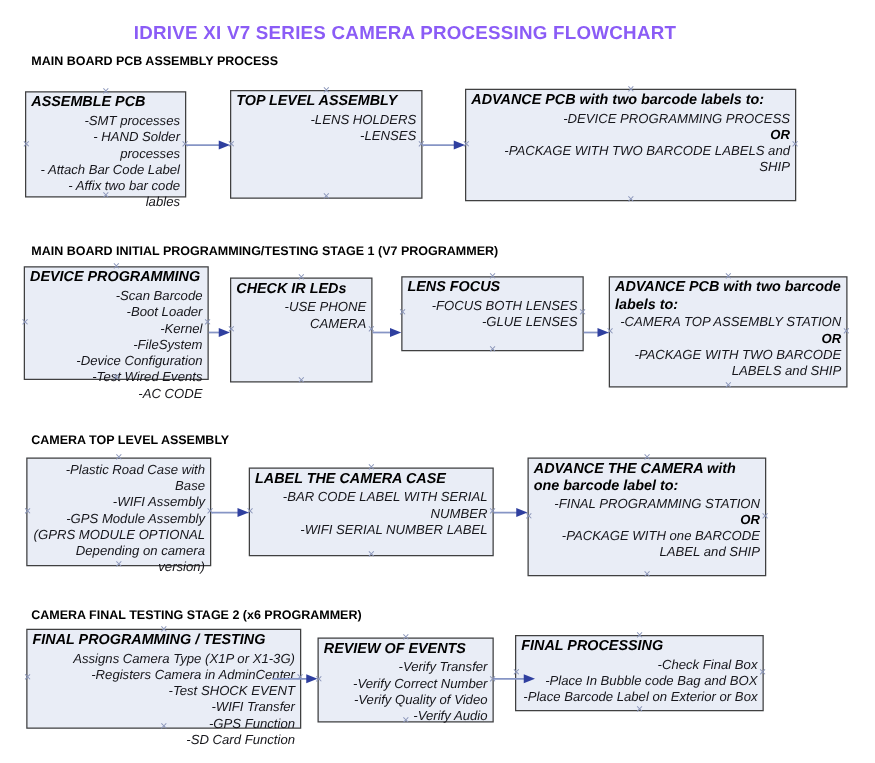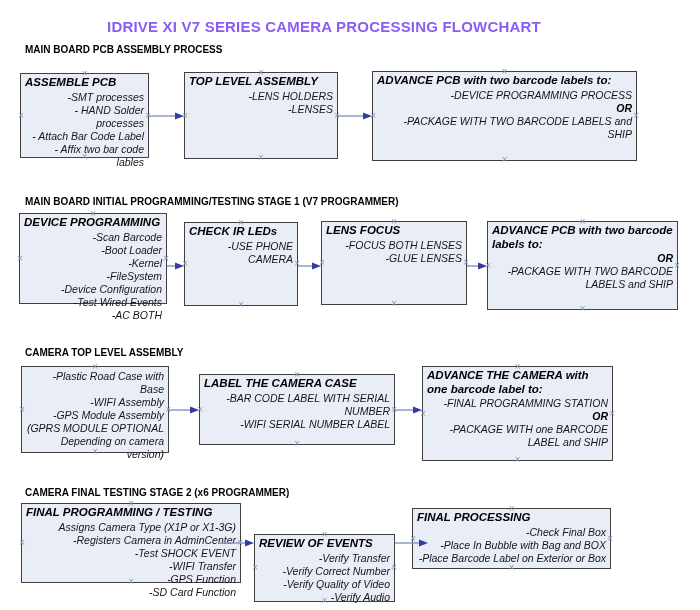--- a/index.html
+++ b/index.html
@@ -105,51 +105,52 @@
   <div class="sec-heading" style="left:25px;top:196px;">MAIN BOARD INITIAL PROGRAMMING/TESTING STAGE 1 (V7 PROGRAMMER)</div>
   <div class="box" style="left:19px;top:213px;width:148px;height:91px;">
     <div class="box-title">DEVICE PROGRAMMING</div>
     <div class="box-items">
         <div class="bi">-Scan Barcode</div>
         <div class="bi">-Boot Loader</div>
         <div class="bi">-Kernel</div>
         <div class="bi">-FileSystem</div>
         <div class="bi">-Device Configuration</div>
         <div class="bi">-Test Wired Events</div>
-        <div class="bi">-AC BOTH</div>
+        <div class="bi">-AC CODE</div>
       </div>
   <span class="cp cp-t">×</span>
       <span class="cp cp-b">×</span>
       <span class="cp cp-l">×</span>
       <span class="cp cp-r">×</span>
     </div>
   <div class="box" style="left:184px;top:222px;width:114px;height:84px;">
     <div class="box-title">CHECK IR LEDs</div>
     <div class="box-items">
         <div class="bi">-USE PHONE CAMERA</div>
       </div>
   <span class="cp cp-t">×</span>
       <span class="cp cp-b">×</span>
       <span class="cp cp-l">×</span>
       <span class="cp cp-r">×</span>
     </div>
-  <div class="box" style="left:321px;top:221px;width:146px;height:84px;">
+  <div class="box" style="left:321px;top:221px;width:146px;height:60px;">
     <div class="box-title">LENS FOCUS</div>
     <div class="box-items">
         <div class="bi">-FOCUS BOTH LENSES</div>
         <div class="bi">-GLUE LENSES</div>
       </div>
   <span class="cp cp-t">×</span>
       <span class="cp cp-b">×</span>
       <span class="cp cp-l">×</span>
       <span class="cp cp-r">×</span>
     </div>
   <div class="box" style="left:487px;top:221px;width:191px;height:89px;">
     <div class="box-title">ADVANCE PCB with two barcode labels to:</div>
     <div class="box-items">
+        <div class="bi">-CAMERA TOP ASSEMBLY STATION</div>
         <div class="bi or">OR</div>
         <div class="bi">-PACKAGE WITH TWO BARCODE LABELS and SHIP</div>
       </div>
   <span class="cp cp-t">×</span>
       <span class="cp cp-b">×</span>
       <span class="cp cp-l">×</span>
       <span class="cp cp-r">×</span>
     </div>
 
   <div class="sec-heading" style="left:25px;top:347px;">CAMERA TOP LEVEL ASSEMBLY</div>
@@ -198,38 +199,38 @@
         <div class="bi">-Test SHOCK EVENT</div>
         <div class="bi">-WIFI Transfer</div>
         <div class="bi">-GPS Function</div>
         <div class="bi">-SD Card Function</div>
       </div>
   <span class="cp cp-t">×</span>
       <span class="cp cp-b">×</span>
       <span class="cp cp-l">×</span>
       <span class="cp cp-r">×</span>
     </div>
-  <div class="box" style="left:254px;top:510px;width:141px;height:68px;margin-top:24px;">
+  <div class="box" style="left:254px;top:510px;width:141px;height:68px;">
     <div class="box-title">REVIEW OF EVENTS</div>
     <div class="box-items">
         <div class="bi">-Verify Transfer</div>
         <div class="bi">-Verify Correct Number</div>
         <div class="bi">-Verify Quality of Video</div>
         <div class="bi">-Verify Audio</div>
       </div>
   <span class="cp cp-t">×</span>
       <span class="cp cp-b">×</span>
       <span class="cp cp-l">×</span>
       <span class="cp cp-r">×</span>
     </div>
   <div class="box" style="left:412px;top:508px;width:199px;height:61px;">
     <div class="box-title">FINAL PROCESSING</div>
     <div class="box-items">
         <div class="bi">&nbsp;-Check Final Box</div>
-        <div class="bi">-Place In Bubble with Bag and BOX</div>
+        <div class="bi">-Place In Bubble code Bag and BOX</div>
         <div class="bi">-Place Barcode Label on Exterior or Box</div>
       </div>
   <span class="cp cp-t">×</span>
       <span class="cp cp-b">×</span>
       <span class="cp cp-l">×</span>
       <span class="cp cp-r">×</span>
     </div>
 
   <svg id="arrow-layer" viewBox="0 0 700 610" xmlns="http://www.w3.org/2000/svg">
     <g stroke="#8695c5" stroke-width="1.4" fill="#2f3f9f">

